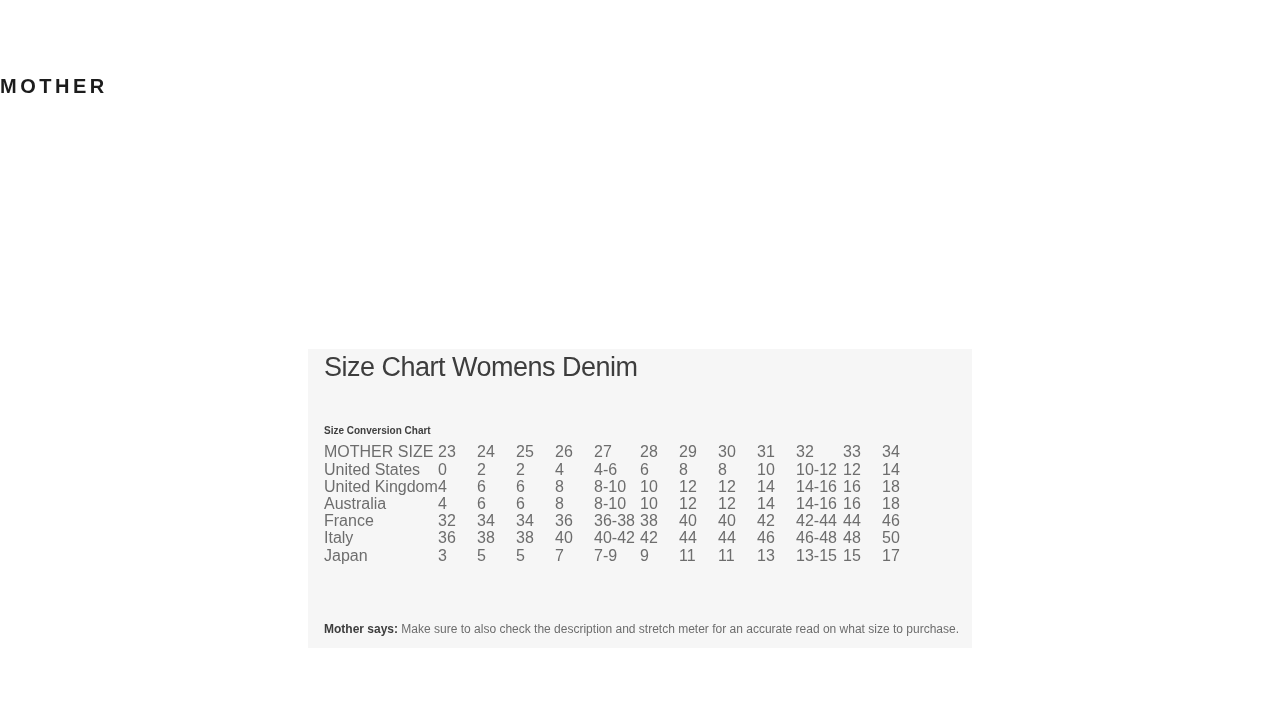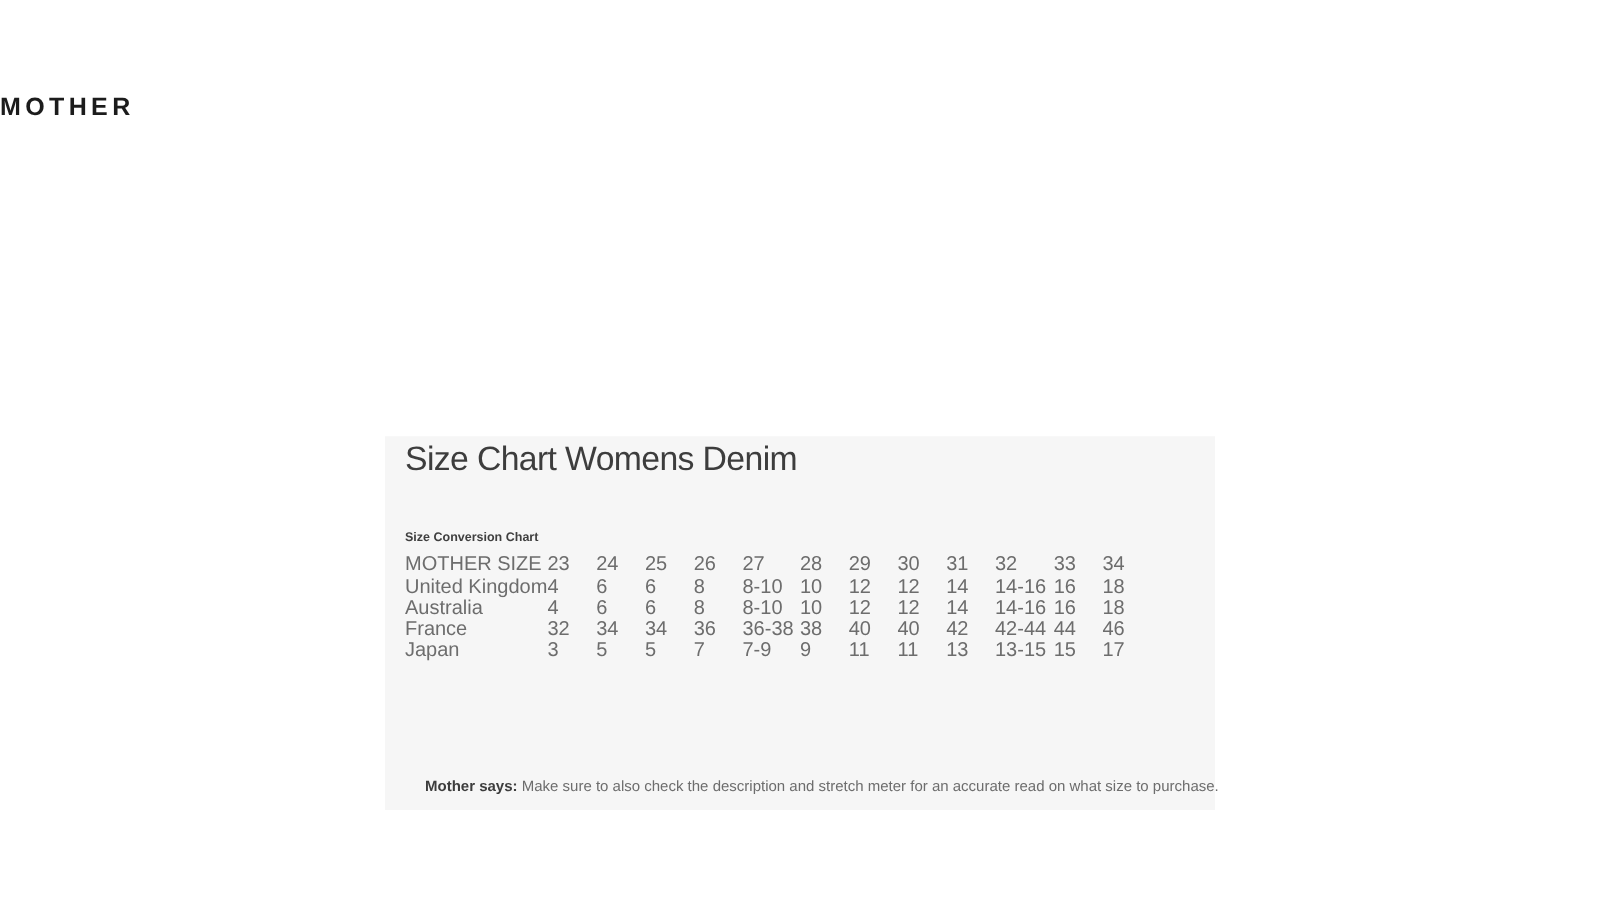--- a/index.html
+++ b/index.html
@@ -63,21 +63,21 @@
     padding: 0;
     height: 17.2px;
     line-height: 17.2px;
     white-space: nowrap;
     text-align: left;
     vertical-align: middle;
     overflow: hidden;
   }
   .note {
     position: absolute;
-    left: 32px;
+    left: 16px;
     bottom: 12px;
     margin: 0;
     font-size: 12px;
     color: var(--table-text);
     white-space: nowrap;
   }
   .note strong {
     color: var(--heading);
     font-weight: bold;
   }
@@ -121,20 +121,35 @@
             <td>27</td>
             <td>28</td>
             <td>29</td>
             <td>30</td>
             <td>31</td>
             <td>32</td>
             <td>33</td>
             <td>34</td>
           </tr>
           <tr>
+            <td>United States</td>
+            <td>0</td>
+            <td>2</td>
+            <td>2</td>
+            <td>4</td>
+            <td>4-6</td>
+            <td>6</td>
+            <td>8</td>
+            <td>8</td>
+            <td>10</td>
+            <td>10-12</td>
+            <td>12</td>
+            <td>14</td>
+          </tr>
+          <tr>
             <td>United Kingdom</td>
             <td>4</td>
             <td>6</td>
             <td>6</td>
             <td>8</td>
             <td>8-10</td>
             <td>10</td>
             <td>12</td>
             <td>12</td>
             <td>14</td>
@@ -166,20 +181,35 @@
             <td>36-38</td>
             <td>38</td>
             <td>40</td>
             <td>40</td>
             <td>42</td>
             <td>42-44</td>
             <td>44</td>
             <td>46</td>
           </tr>
           <tr>
+            <td>Italy</td>
+            <td>36</td>
+            <td>38</td>
+            <td>38</td>
+            <td>40</td>
+            <td>40-42</td>
+            <td>42</td>
+            <td>44</td>
+            <td>44</td>
+            <td>46</td>
+            <td>46-48</td>
+            <td>48</td>
+            <td>50</td>
+          </tr>
+          <tr>
             <td>Japan</td>
             <td>3</td>
             <td>5</td>
             <td>5</td>
             <td>7</td>
             <td>7-9</td>
             <td>9</td>
             <td>11</td>
             <td>11</td>
             <td>13</td>

